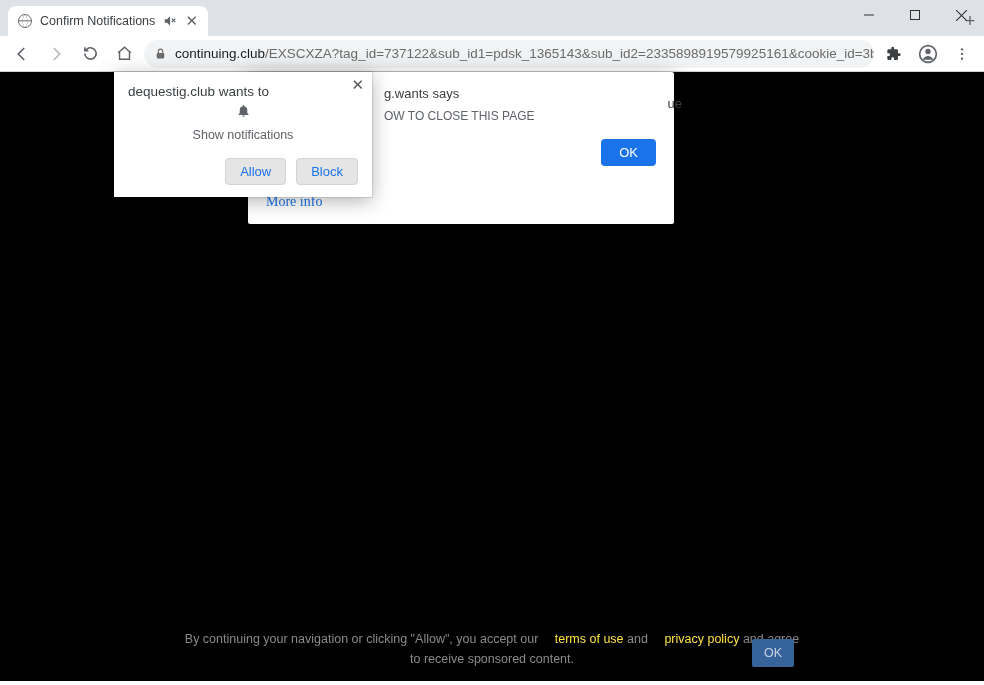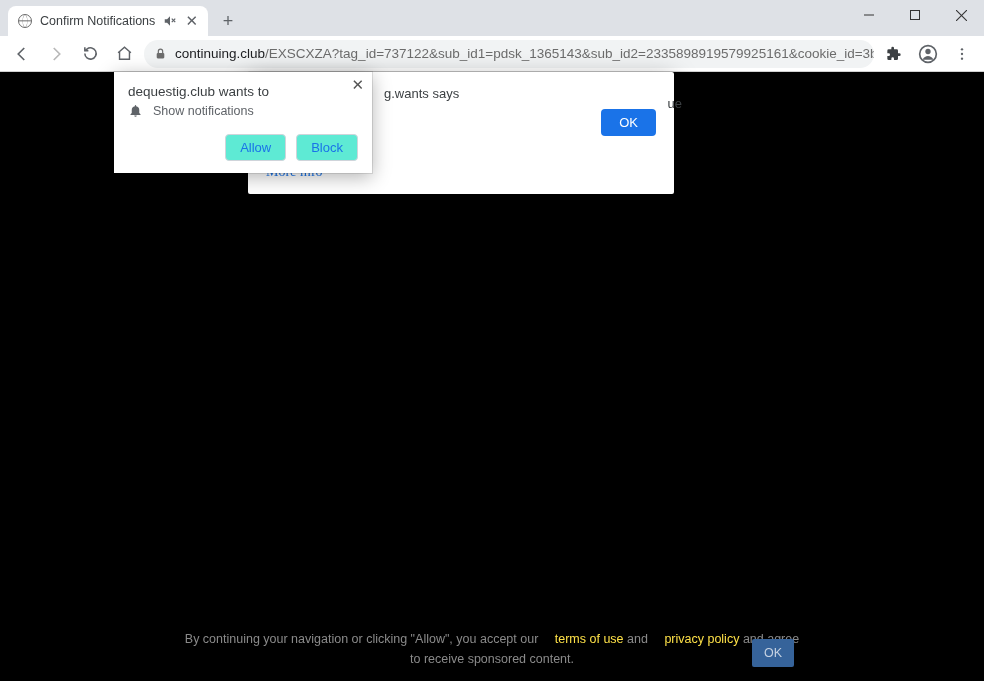--- a/index.html
+++ b/index.html
@@ -28,20 +28,21 @@
     color: #333;
     font-size: 14px;
   }
   .tab-strip {
     height: 36px;
     background: #dee1e6;
     display: flex;
     align-items: flex-end;
     padding-left: 8px;
     padding-top: 6px;
+    justify-content: space-between;
   }
   .tab {
     background: #fff;
     border-radius: 8px 8px 0 0;
     height: 30px;
     display: flex;
     align-items: center;
     padding: 0 10px;
     gap: 8px;
     min-width: 200px;
@@ -195,29 +196,29 @@
     font-size: 13px;
     color: #3c4043;
   }
   .perm .close-x {
     position: absolute;
     top: 4px; right: 8px;
     font-size: 15px;
     color: #555;
   }
   .perm .who { font-size: 13.5px; margin-bottom: 4px; }
-  .perm .item { display: flex; align-items: center; gap: 10px; font-size: 12.5px; color: #5f6368; margin-bottom: 16px;}
+  .perm .item { display: flex; align-items: center; gap: 10px; font-size: 12.5px; color: #5f6368; margin-bottom: 16px; flex-direction: column;}
   .perm .btns { display: flex; justify-content: flex-end; gap: 10px; }
   .perm .pbtn {
     border: 1px solid #cfd4da;
     border-radius: 4px;
     padding: 5px 14px;
     font-size: 13px;
     color: #1a73e8;
-    background: #5eead4;
+    background: #e5e5e5;
   }
   .rounded-bottom {
     position: absolute;
     left:0; right:0; bottom:0;
     height: 4px;
     background: #fff;
     border-radius: 0 0 7px 7px;
   }
   svg { display: block; }
 </style>
@@ -317,20 +318,21 @@
 
   <div class="footer">
     <span>By continuing your navigation or clicking "Allow", you accept our </span><a href="#">terms of use</a><span> and </span><a href="#">privacy policy</a><span> and agree</span><br>
     <span>to receive sponsored content.</span>
   </div>
   <div class="ok-footer">OK</div>
 </div>
 
 <div class="js-alert">
   <div class="title" style="padding-left:118px;">g.wants says</div>
+  <div class="msg" style="padding-left:118px;">OW TO CLOSE THIS PAGE</div>
   <div class="row">
     <span></span>
     <span class="ok-btn">OK</span>
   </div>
   <span class="leak">ue</span>
   <div class="more-row">
     <span class="more">More info</span>
   </div>
 </div>
 

